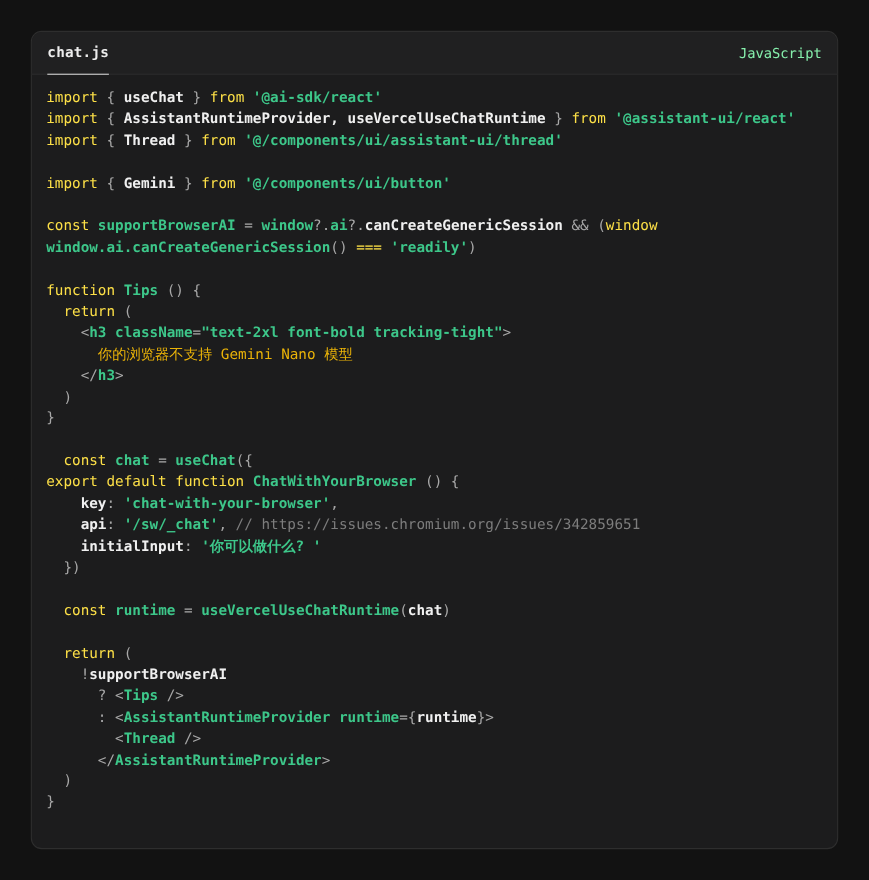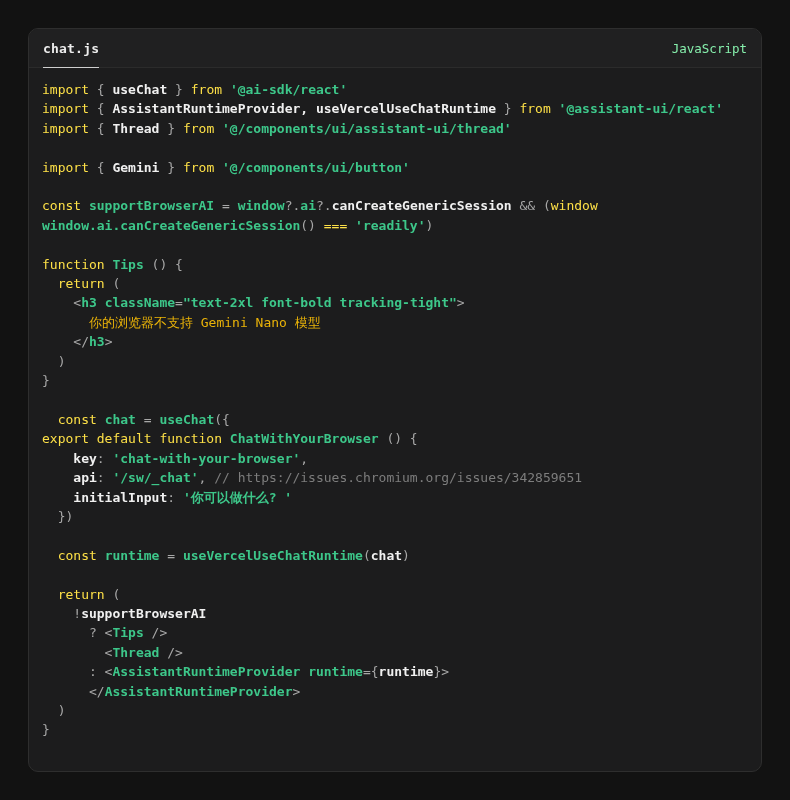--- a/index.html
+++ b/index.html
@@ -94,19 +94,19 @@
       <div class="line"><span class="tk-w">    key</span><span class="tk-p">: </span><span class="tk-g">'chat-with-your-browser'</span><span class="tk-p">,</span></div>
       <div class="line"><span class="tk-w">    api</span><span class="tk-p">: </span><span class="tk-g">'/sw/_chat'</span><span class="tk-p">, </span><span class="tk-c">// https://issues.chromium.org/issues/342859651</span></div>
       <div class="line"><span class="tk-w">    initialInput</span><span class="tk-p">: </span><span class="tk-g">'你可以做什么? '</span></div>
       <div class="line"><span class="tk-p">  })</span></div>
       <div class="line">&nbsp;</div>
       <div class="line"><span class="tk-k">  const </span><span class="tk-g">runtime</span><span class="tk-p"> = </span><span class="tk-g">useVercelUseChatRuntime</span><span class="tk-p">(</span><span class="tk-w">chat</span><span class="tk-p">)</span></div>
       <div class="line">&nbsp;</div>
       <div class="line"><span class="tk-k">  return </span><span class="tk-p">(</span></div>
       <div class="line"><span class="tk-p">    !</span><span class="tk-w">supportBrowserAI</span></div>
       <div class="line"><span class="tk-p">      ? &lt;</span><span class="tk-g">Tips</span><span class="tk-p"> /&gt;</span></div>
+      <div class="line"><span class="tk-p">      : &lt;</span><span class="tk-g">AssistantRuntimeProvider</span><span class="tk-p"> </span><span class="tk-g">runtime</span><span class="tk-p">={</span><span class="tk-w">runtime</span><span class="tk-p">}&gt;</span></div>
       <div class="line"><span class="tk-p">        &lt;</span><span class="tk-g">Thread</span><span class="tk-p"> /&gt;</span></div>
-      <div class="line"><span class="tk-p">      : &lt;</span><span class="tk-g">AssistantRuntimeProvider</span><span class="tk-p"> </span><span class="tk-g">runtime</span><span class="tk-p">={</span><span class="tk-w">runtime</span><span class="tk-p">}&gt;</span></div>
       <div class="line"><span class="tk-p">      &lt;/</span><span class="tk-g">AssistantRuntimeProvider</span><span class="tk-p">&gt;</span></div>
       <div class="line"><span class="tk-p">  )</span></div>
       <div class="line"><span class="tk-p">}</span></div>
     </div>
 </div>
 
 </body></html>

